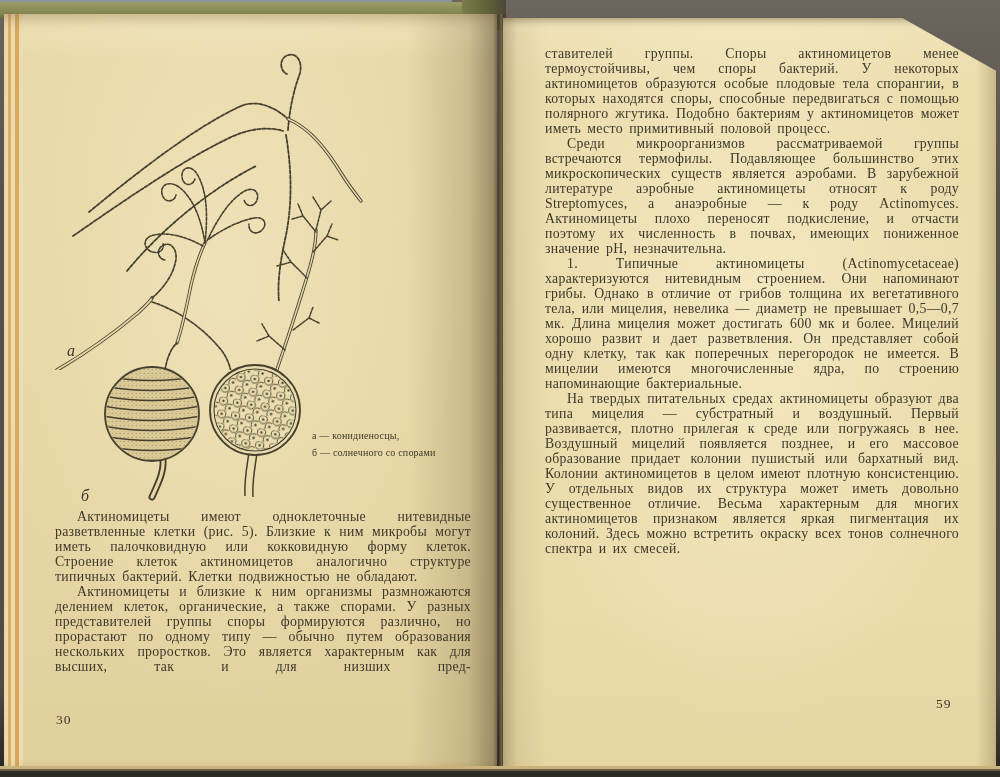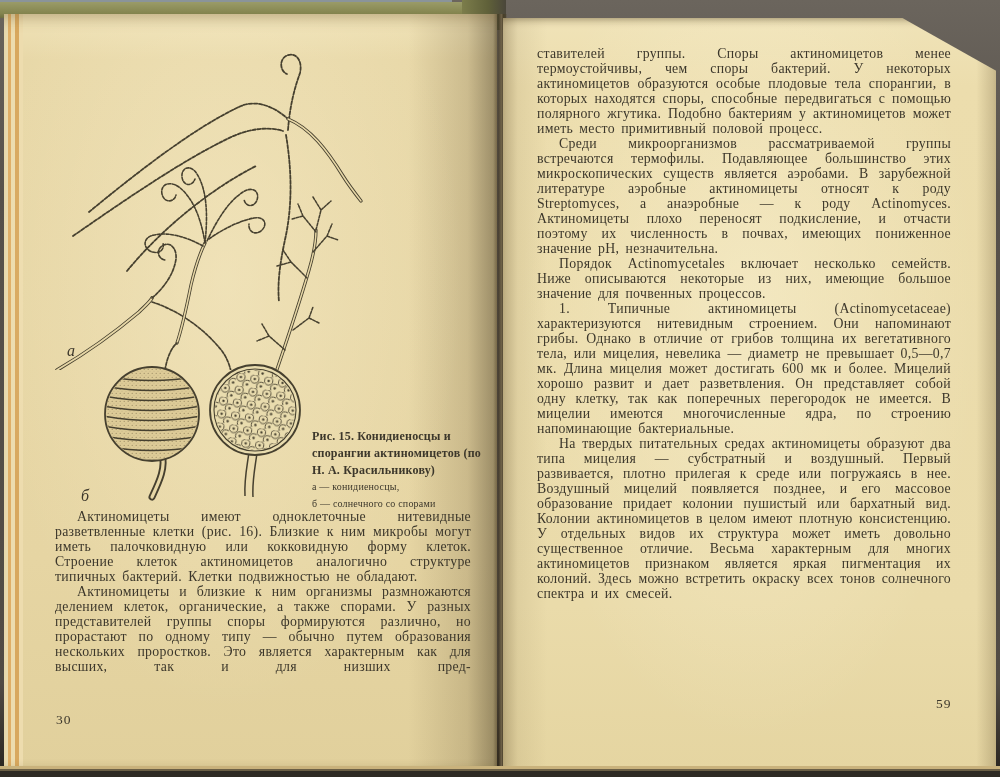--- a/index.html
+++ b/index.html
@@ -30,21 +30,21 @@
   .gutter{position:absolute;left:493px;top:14px;width:14px;bottom:6px;
     background:linear-gradient(90deg,rgba(60,48,25,0) 0%,rgba(60,48,25,0.45) 40%,#6e6147 60%,rgba(70,58,32,0.65) 75%,rgba(90,75,45,0.15) 100%);}
   .book-bottom{position:absolute;left:0;bottom:0;width:1000px;height:11px;
     background:linear-gradient(180deg,#c9b27c 0 3px,#6b5f45 3px 5px,#2e2a24 5px 100%);}
   .body-text{position:absolute;text-align:justify;font-size:13.8px;line-height:15px;
     letter-spacing:0.3px;word-spacing:2.5px;color:#3c372b;}
   .body-text p{margin:0;}
   .body-text p.indent{text-indent:1.6em;}
   .body-text p.cont-end{text-align-last:justify;}
   .left-text{left:51px;top:495px;width:416px;}
-  .right-text{left:34px;top:28px;width:414px;}
+  .right-text{left:42px;top:28px;width:414px;}
   .caption{position:absolute;left:308px;top:414px;width:176px;color:#3c372b;}
   .caption-title{font-weight:bold;font-size:12px;line-height:17px;letter-spacing:0.2px;}
   .caption-line{font-size:10px;line-height:16.5px;letter-spacing:0.2px;}
   .pagenum{position:absolute;font-size:13.5px;letter-spacing:1px;color:#3c372b;}
   .pn-left{left:52px;top:698px;}
   .pn-right{left:433px;top:678px;}
   .figa{position:absolute;left:51px;top:26px;width:430px;height:330px;}
   .figb{position:absolute;left:51px;top:346px;width:430px;height:150px;}
   .fig-label{font-style:italic;font-size:16px;fill:#3c372b;font-family:"Liberation Serif","DejaVu Serif",serif;}
 </style>
@@ -136,40 +136,38 @@
 
       <path d="M194,92 C192,107 189,120 190,136" stroke="#46402f" stroke-width="1.5" fill="none"></path>
       <path d="M202,93 C200,108 197,121 198,137" stroke="#46402f" stroke-width="1.5" fill="none"></path>
       <circle cx="200" cy="50" r="45" fill="#e9dcae" stroke="#46402f" stroke-width="1.8"></circle>
       <circle cx="200" cy="50" r="41" fill="none" stroke="#46402f" stroke-width="1.1"></circle>
       <circle cx="200" cy="50" r="40" fill="url(#spores)"></circle>
       <text class="fig-label" x="26" y="141">б</text>
     </svg>
 
     <div class="caption">
-      <div class="caption-title">Рис. 15. Конидиеносцы и спорангии актиномицетов (по Н. А. Красильникову)</div>
       <div class="caption-line">а — конидиеносцы,</div>
       <div class="caption-line">б — солнечного со спорами</div>
     </div>
 
     <div class="body-text left-text">
-      <p class="indent">Актиномицеты имеют одноклеточные нитевидные разветвленные клетки (рис. 16). Близкие к ним микробы могут иметь палочковидную или кокковидную форму клеток. Строение клеток актиномицетов аналогично структуре типичных бактерий. Клетки подвижностью не обладают.</p>
+      <p class="indent">Актиномицеты имеют одноклеточные нитевидные разветвленные клетки (рис. 5). Близкие к ним микробы могут иметь палочковидную или кокковидную форму клеток. Строение клеток актиномицетов аналогично структуре типичных бактерий. Клетки подвижностью не обладают.</p>
       <p class="indent cont-end">Актиномицеты и близкие к ним организмы размножаются делением клеток, органические, а также спорами. У разных представителей группы споры формируются различно, но прорастают по одному типу — обычно путем образования нескольких проростков. Это является характерным как для высших, так и для низших пред-</p>
     </div>
 
     <div class="pagenum pn-left">30</div>
   </div>
 
   <div class="gutter"></div>
 
   <div class="page page-right">
     <div class="body-text right-text">
       <p>ставителей группы. Споры актиномицетов менее термоустойчивы, чем споры бактерий. У некоторых актиномицетов образуются особые плодовые тела спорангии, в которых находятся споры, способные передвигаться с помощью полярного жгутика. Подобно бактериям у актиномицетов может иметь место примитивный половой процесс.</p>
       <p class="indent">Среди микроорганизмов рассматриваемой группы встречаются термофилы. Подавляющее большинство этих микроскопических существ является аэробами. В зарубежной литературе аэробные актиномицеты относят к роду Streptomyces, а анаэробные — к роду Actinomyces. Актиномицеты плохо переносят подкисление, и отчасти поэтому их численность в почвах, имеющих пониженное значение pH, незначительна.</p>
-      <p class="indent">Порядок Actinomycetales включает несколько семейств. Ниже описываются некоторые из них, имеющие большое значение для почвенных процессов.</p>
       <p class="indent">1. Типичные актиномицеты (Actinomycetaceae) характеризуются нитевидным строением. Они напоминают грибы. Однако в отличие от грибов толщина их вегетативного тела, или мицелия, невелика — диаметр не превышает 0,5—0,7 мк. Длина мицелия может достигать 600 мк и более. Мицелий хорошо развит и дает разветвления. Он представляет собой одну клетку, так как поперечных перегородок не имеется. В мицелии имеются многочисленные ядра, по строению напоминающие бактериальные.</p>
       <p class="indent">На твердых питательных средах актиномицеты образуют два типа мицелия — субстратный и воздушный. Первый развивается, плотно прилегая к среде или погружаясь в нее. Воздушный мицелий появляется позднее, и его массовое образование придает колонии пушистый или бархатный вид. Колонии актиномицетов в целом имеют плотную консистенцию. У отдельных видов их структура может иметь довольно существенное отличие. Весьма характерным для многих актиномицетов признаком является яркая пигментация их колоний. Здесь можно встретить окраску всех тонов солнечного спектра и их смесей.</p>
     </div>
     <div class="pagenum pn-right">59</div>
   </div>
 
   <div class="book-bottom"></div>
 </div>
 
 </body></html>

